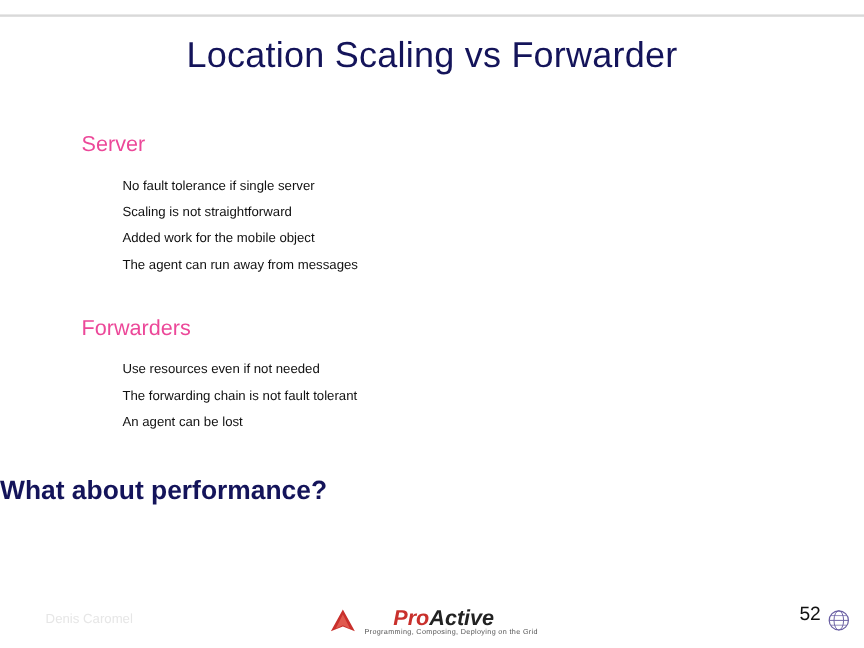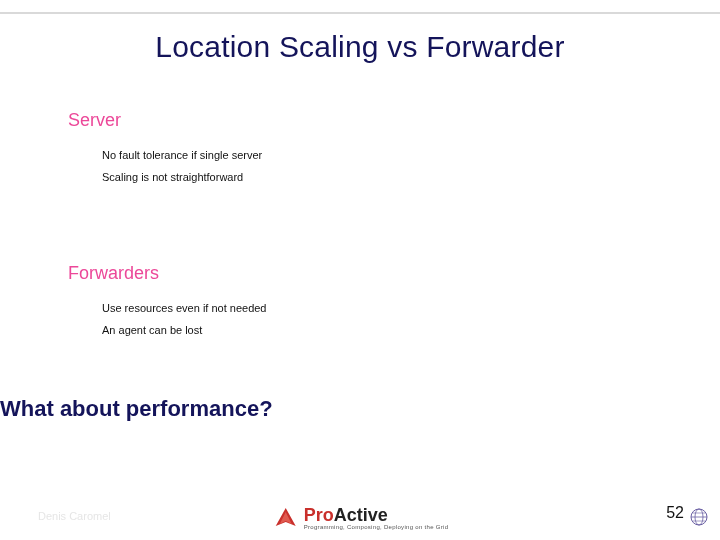--- a/index.html
+++ b/index.html
@@ -95,45 +95,50 @@
     height: 24px;
   }
   .logo-text {
     display: flex;
     flex-direction: column;
     line-height: 1;
   }
   .logo-main {
     font-size: 18px;
     font-weight: 700;
+    font-style: italic;
+    margin-left: 24px;
   }
   .logo-main .pro { color: #c9302c; }
   .logo-main .active { color: #222; }
   .logo-tag {
     font-size: 6px;
     color: #555;
     letter-spacing: 0.3px;
   }
 </style>
 </head>
 <body>
 
 <div class="top-rule"></div>
 
 <div class="title">Location Scaling vs Forwarder</div>
 
 <div class="section-heading section-1">Server</div>
 <div class="bullets bullets-1">
   <div>No fault tolerance if single server</div>
   <div>Scaling is not straightforward</div>
+  <div>Added work for the mobile object</div>
+  <div>The agent can run away from messages</div>
 </div>
 
 <div class="section-heading section-2">Forwarders</div>
 <div class="bullets bullets-2">
   <div>Use resources even if not needed</div>
+  <div>The forwarding chain is not fault tolerant</div>
   <div>An agent can be lost</div>
 </div>
 
 <div class="closing">What about performance?</div>
 
 <div class="footer-author">Denis Caromel</div>
 
 <div class="footer-logo">
   <svg class="logo-mark" viewBox="0 0 28 24">
     <path d="M14 2 L24 20 L14 16 L4 20 Z" fill="#c9302c"></path>

